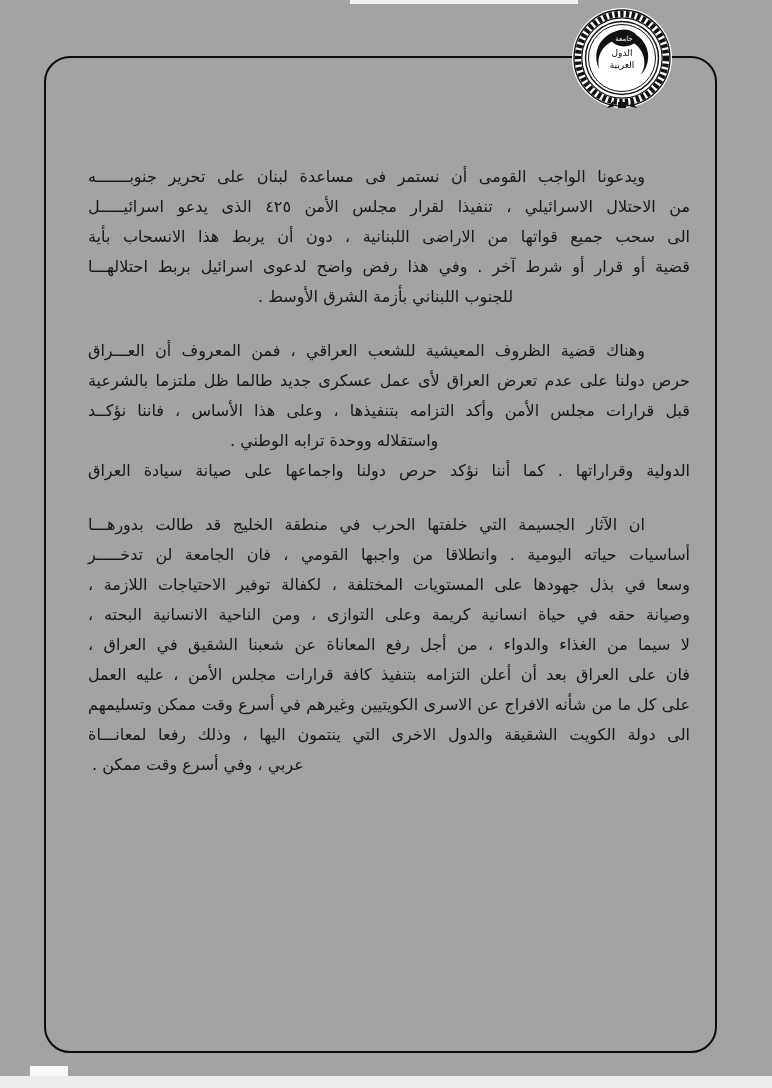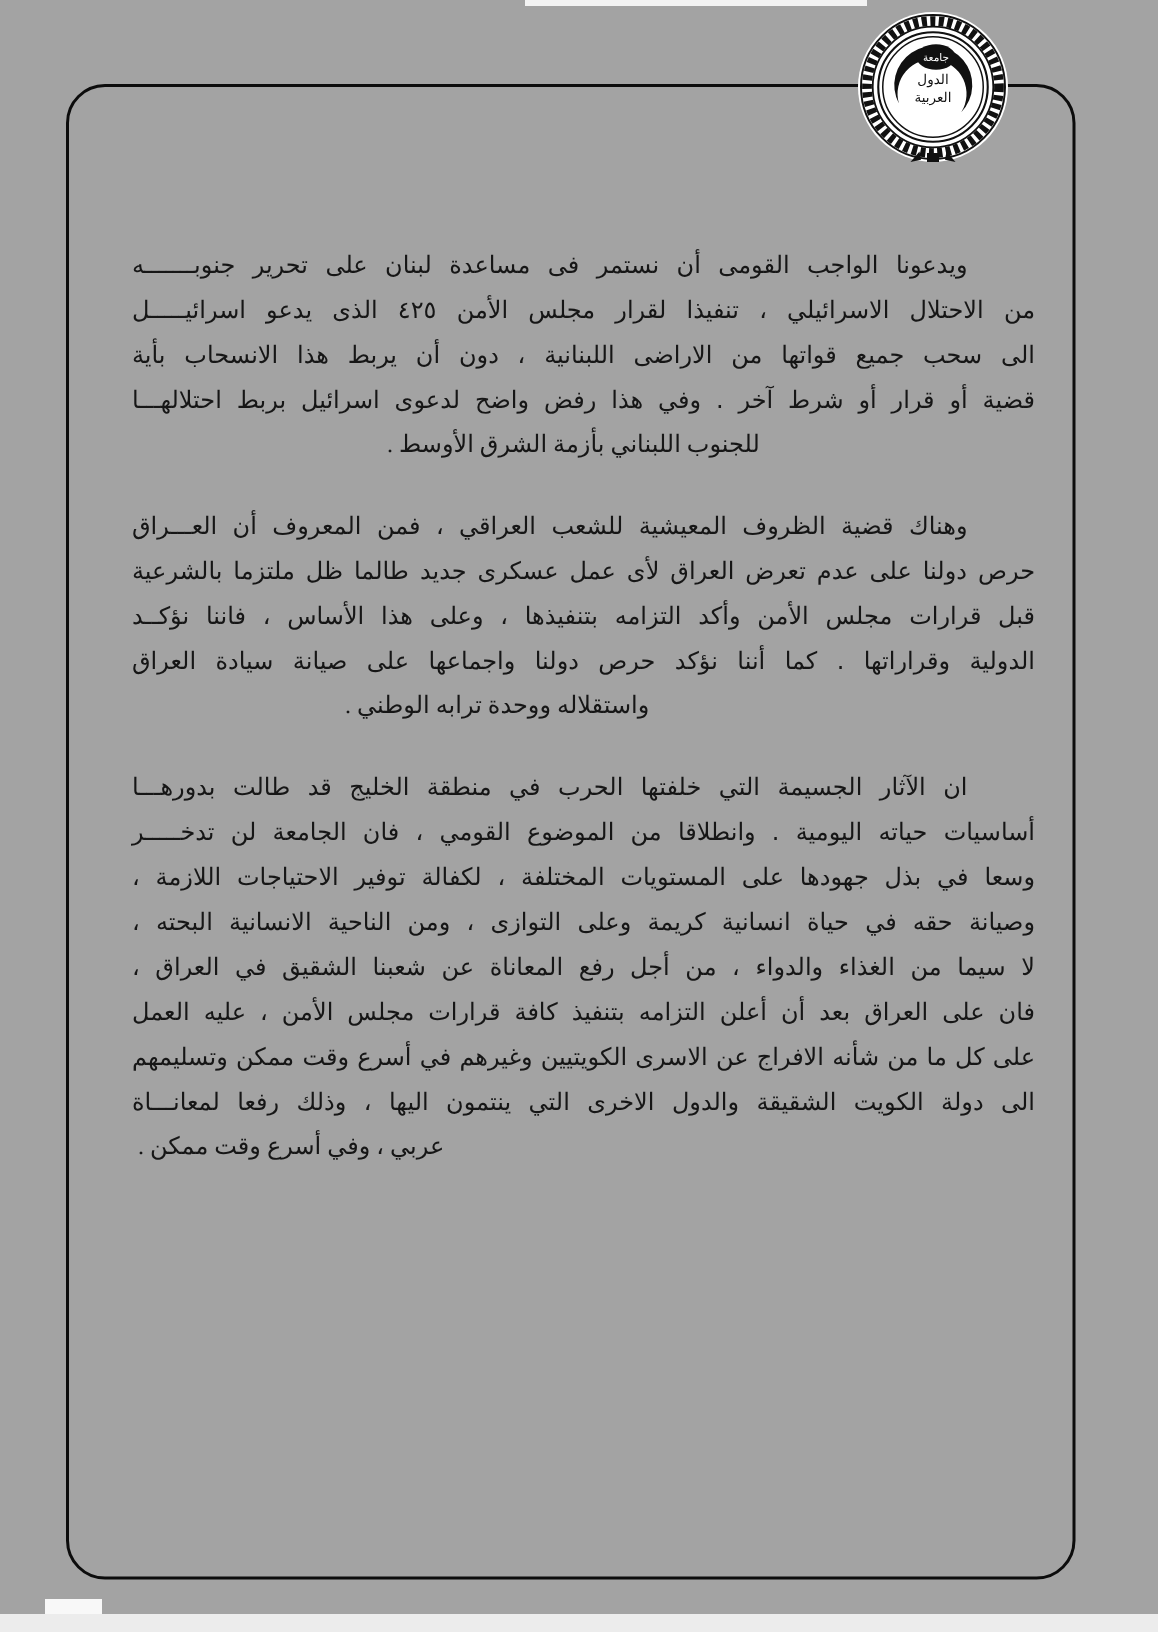--- a/index.html
+++ b/index.html
@@ -38,21 +38,21 @@
   .line{
     direction:rtl;
     text-align:justify;
     text-align-last:justify;
     font-size:16px;
     line-height:30px;
     letter-spacing:0;
     white-space:normal;
   }
   .line.indent{padding-right:45px;}
-  .line.close{text-align:left;text-align-last:left;font-family:Liberation Serif, serif;}
+  .line.close{text-align:left;text-align-last:left;}
   .line.close-1{padding-left:170px;}
   .line.close-2{padding-left:142px;}
   .line.close-3{padding-left:4px;}
 </style>
 </head>
 <body>
 
 <div class="page">
 
   <div class="artifact-top"></div>
@@ -81,27 +81,27 @@
       <div class="line">من الاحتلال الاسرائيلي ، تنفيذا لقرار مجلس الأمن ٤٢٥ الذى يدعو اسرائيـــــل</div>
       <div class="line">الى سحب جميع قواتها من الاراضى اللبنانية ، دون أن يربط هذا الانسحاب بأية</div>
       <div class="line">قضية أو قرار أو شرط آخر .  وفي هذا رفض واضح لدعوى اسرائيل بربط احتلالهـــا</div>
       <div class="line close close-1">للجنوب اللبناني بأزمة الشرق الأوسط .</div>
     </div>
 
     <div class="para">
       <div class="line indent">وهناك قضية الظروف المعيشية للشعب العراقي ، فمن المعروف أن العـــراق</div>
       <div class="line">حرص دولنا على عدم تعرض العراق لأى عمل عسكرى جديد طالما ظل ملتزما بالشرعية</div>
       <div class="line">قبل قرارات مجلس الأمن وأكد التزامه بتنفيذها ، وعلى هذا الأساس ، فاننا نؤكــد</div>
+      <div class="line close close-2">واستقلاله ووحدة ترابه الوطني .</div>
       <div class="line">الدولية وقراراتها .  كما أننا نؤكد حرص دولنا واجماعها على صيانة سيادة العراق</div>
-      <div class="line close close-2">واستقلاله ووحدة ترابه الوطني .</div>
     </div>
 
     <div class="para">
       <div class="line indent">ان الآثار الجسيمة التي خلفتها الحرب في منطقة الخليج قد طالت بدورهـــا</div>
-      <div class="line">أساسيات حياته اليومية .  وانطلاقا من الموضوع القومي ، فان الجامعة لن تدخـــــر</div>
+      <div class="line">أساسيات حياته اليومية .  وانطلاقا من واجبها القومي ، فان الجامعة لن تدخـــــر</div>
       <div class="line">وسعا في بذل جهودها على المستويات المختلفة ، لكفالة توفير الاحتياجات اللازمة ،</div>
       <div class="line">وصيانة حقه في حياة انسانية كريمة وعلى التوازى ، ومن الناحية الانسانية البحته ،</div>
       <div class="line">لا سيما من الغذاء والدواء ، من أجل رفع المعاناة عن شعبنا الشقيق في العراق ،</div>
       <div class="line">فان على العراق بعد أن أعلن التزامه بتنفيذ كافة قرارات مجلس الأمن ، عليه العمل</div>
       <div class="line">على كل ما من شأنه الافراج عن الاسرى الكويتيين وغيرهم في أسرع وقت ممكن وتسليمهم</div>
       <div class="line">الى دولة الكويت الشقيقة والدول الاخرى التي ينتمون اليها ، وذلك رفعا لمعانـــاة</div>
       <div class="line close close-3">عربي ، وفي أسرع وقت ممكن .</div>
     </div>
 
   </div>

